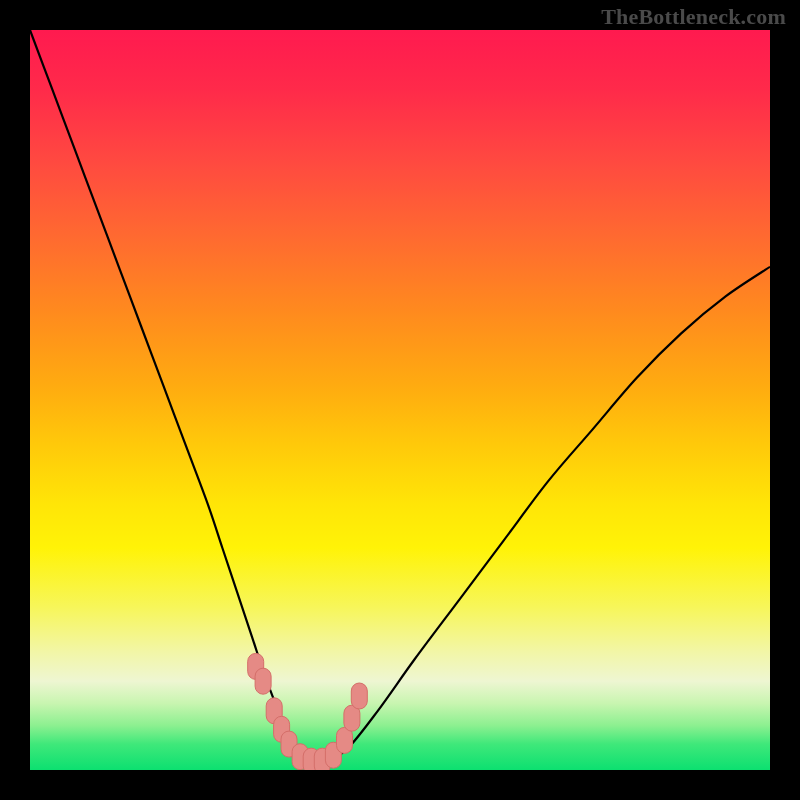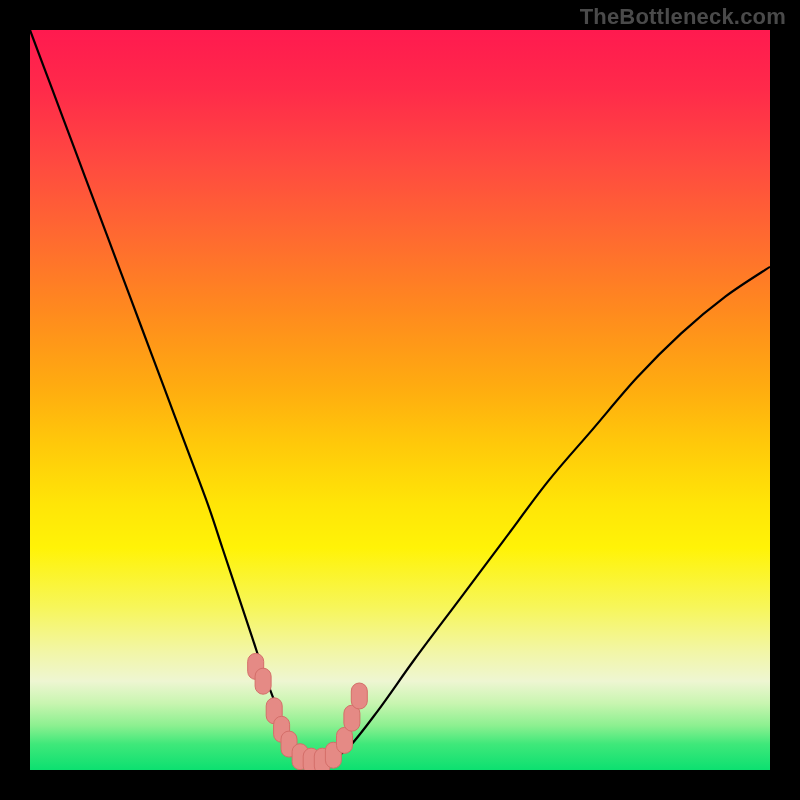--- a/index.html
+++ b/index.html
@@ -9,20 +9,21 @@
     height: 800px;
     background: #000;
     font-family: Arial, Helvetica, sans-serif;
     overflow: hidden;
   }
   .frame {
     position: relative;
     width: 800px;
     height: 800px;
     background: #000;
+    font-family: Liberation Serif, serif;
   }
   .watermark {
     position: absolute;
     top: 4px;
     right: 14px;
     color: #4a4a4a;
     font-size: 22px;
     font-weight: 600;
     letter-spacing: 0.2px;
     z-index: 5;

